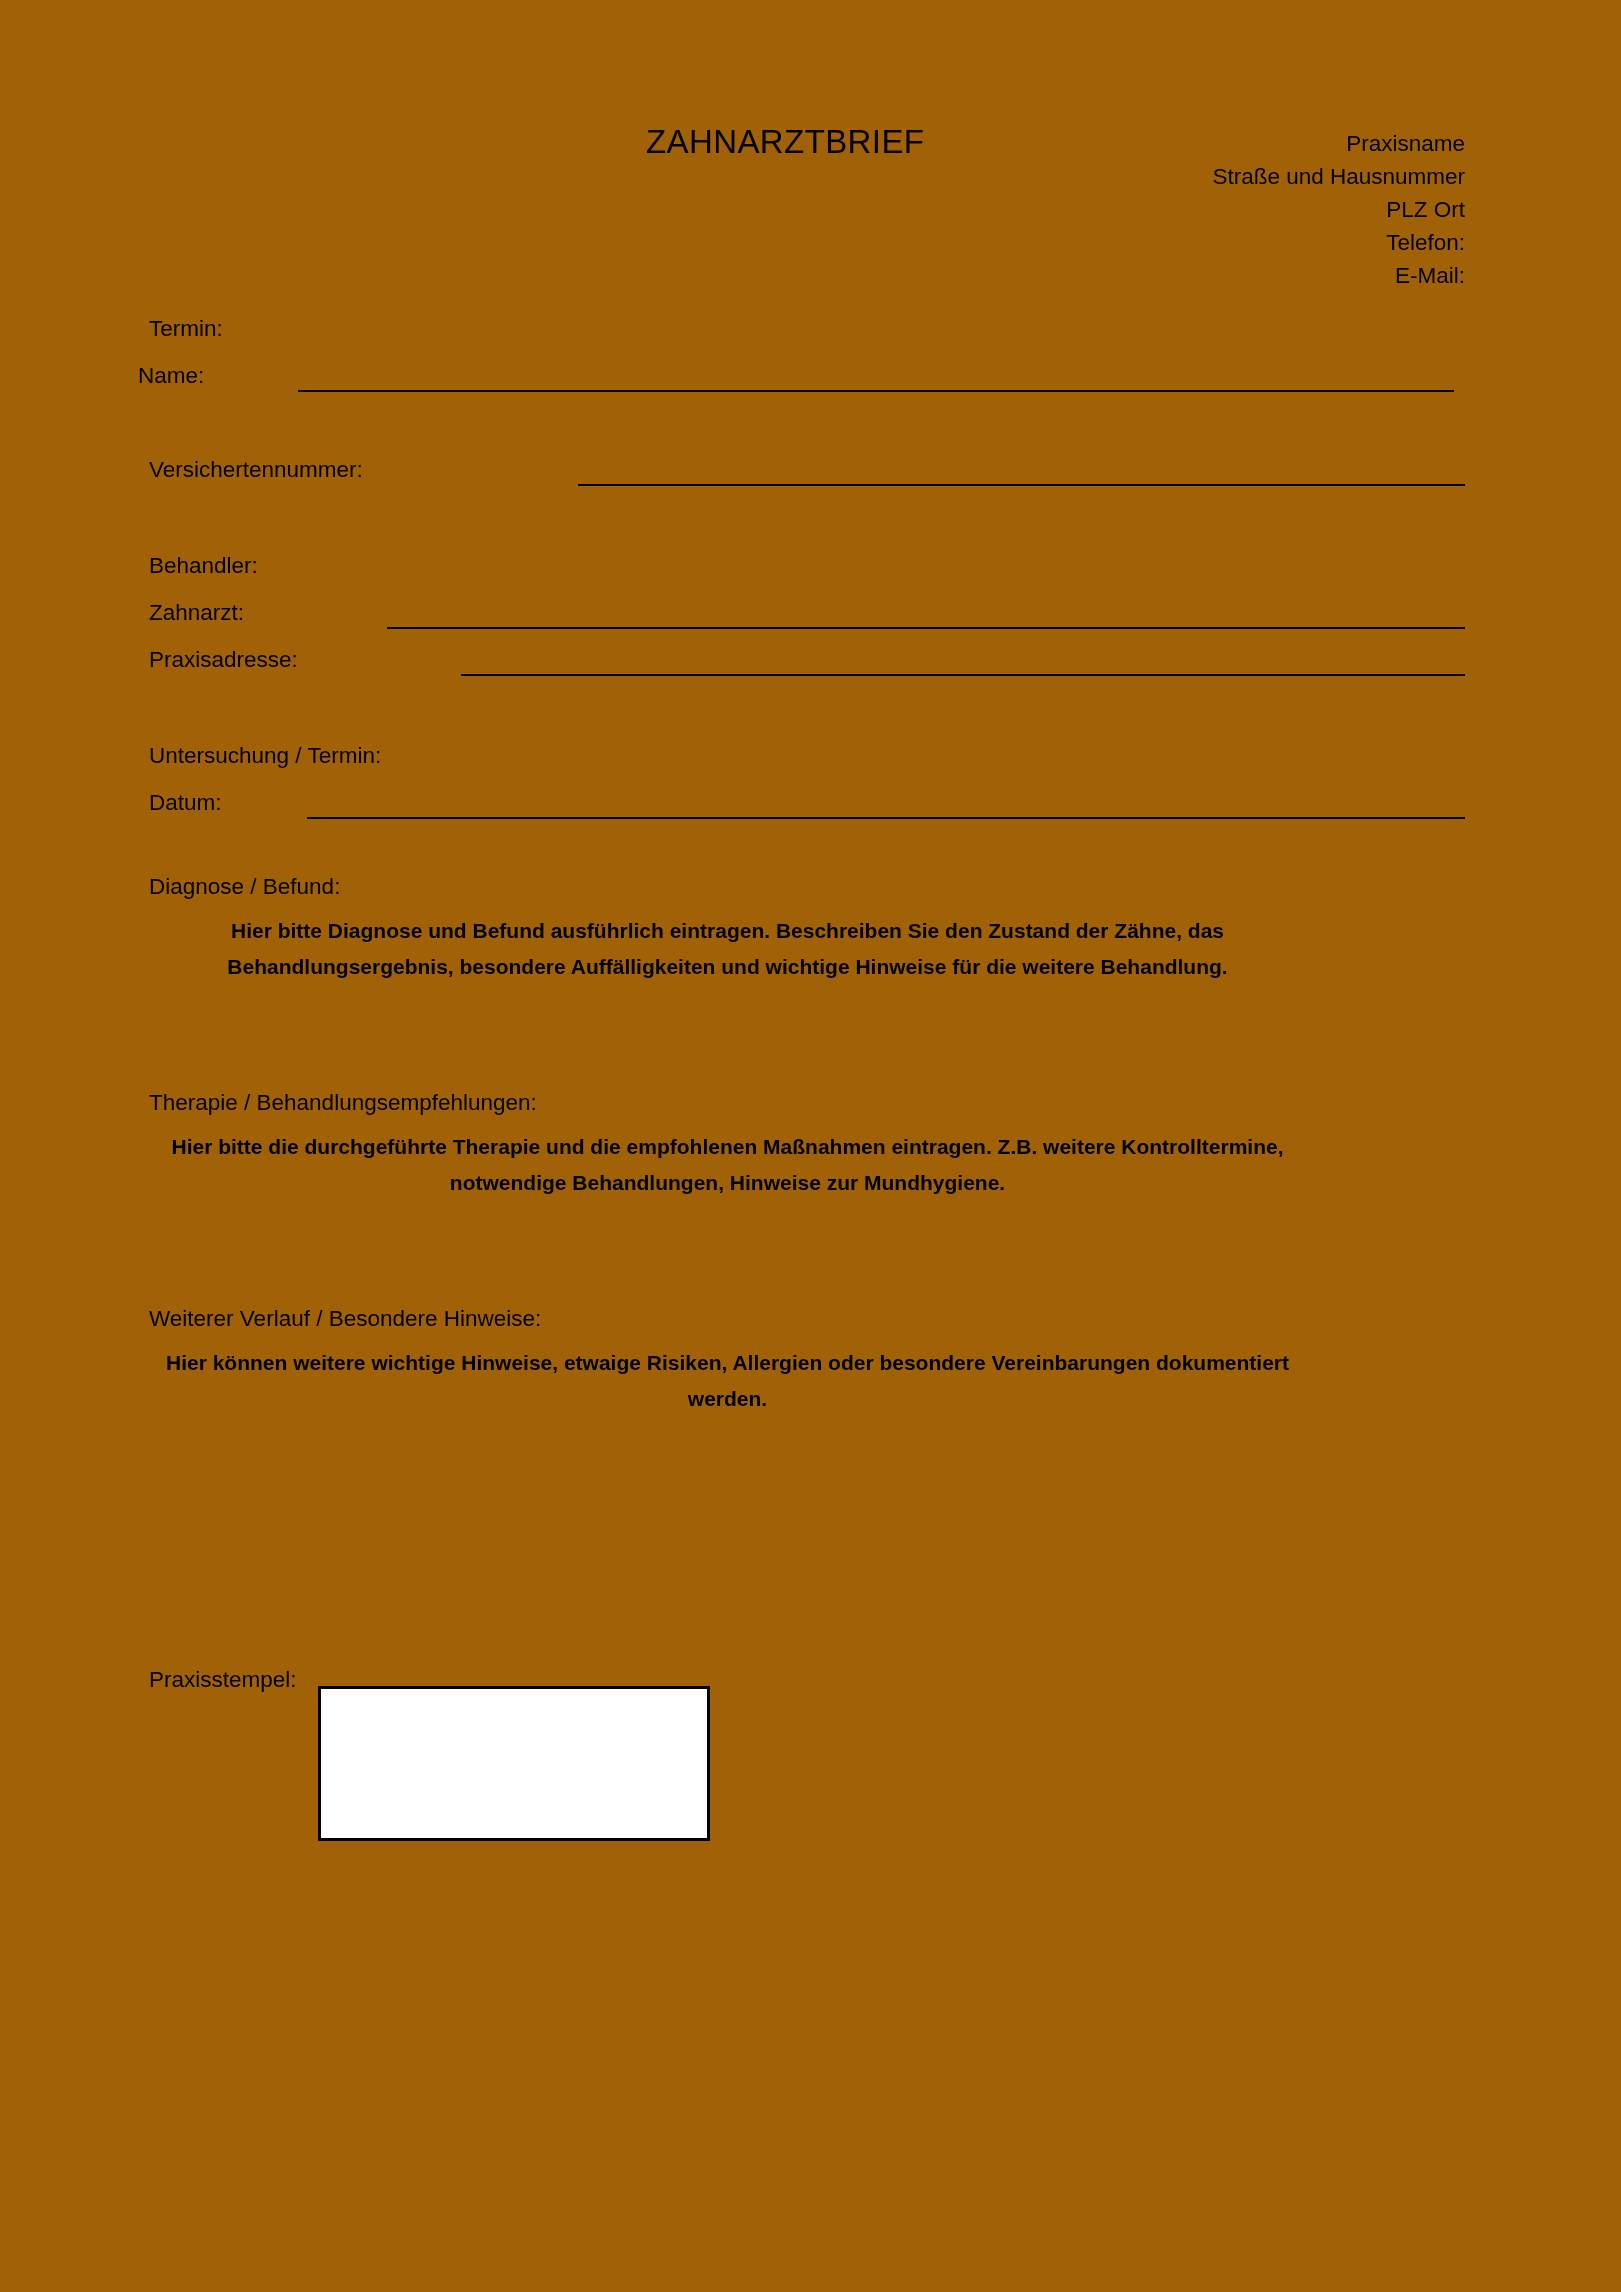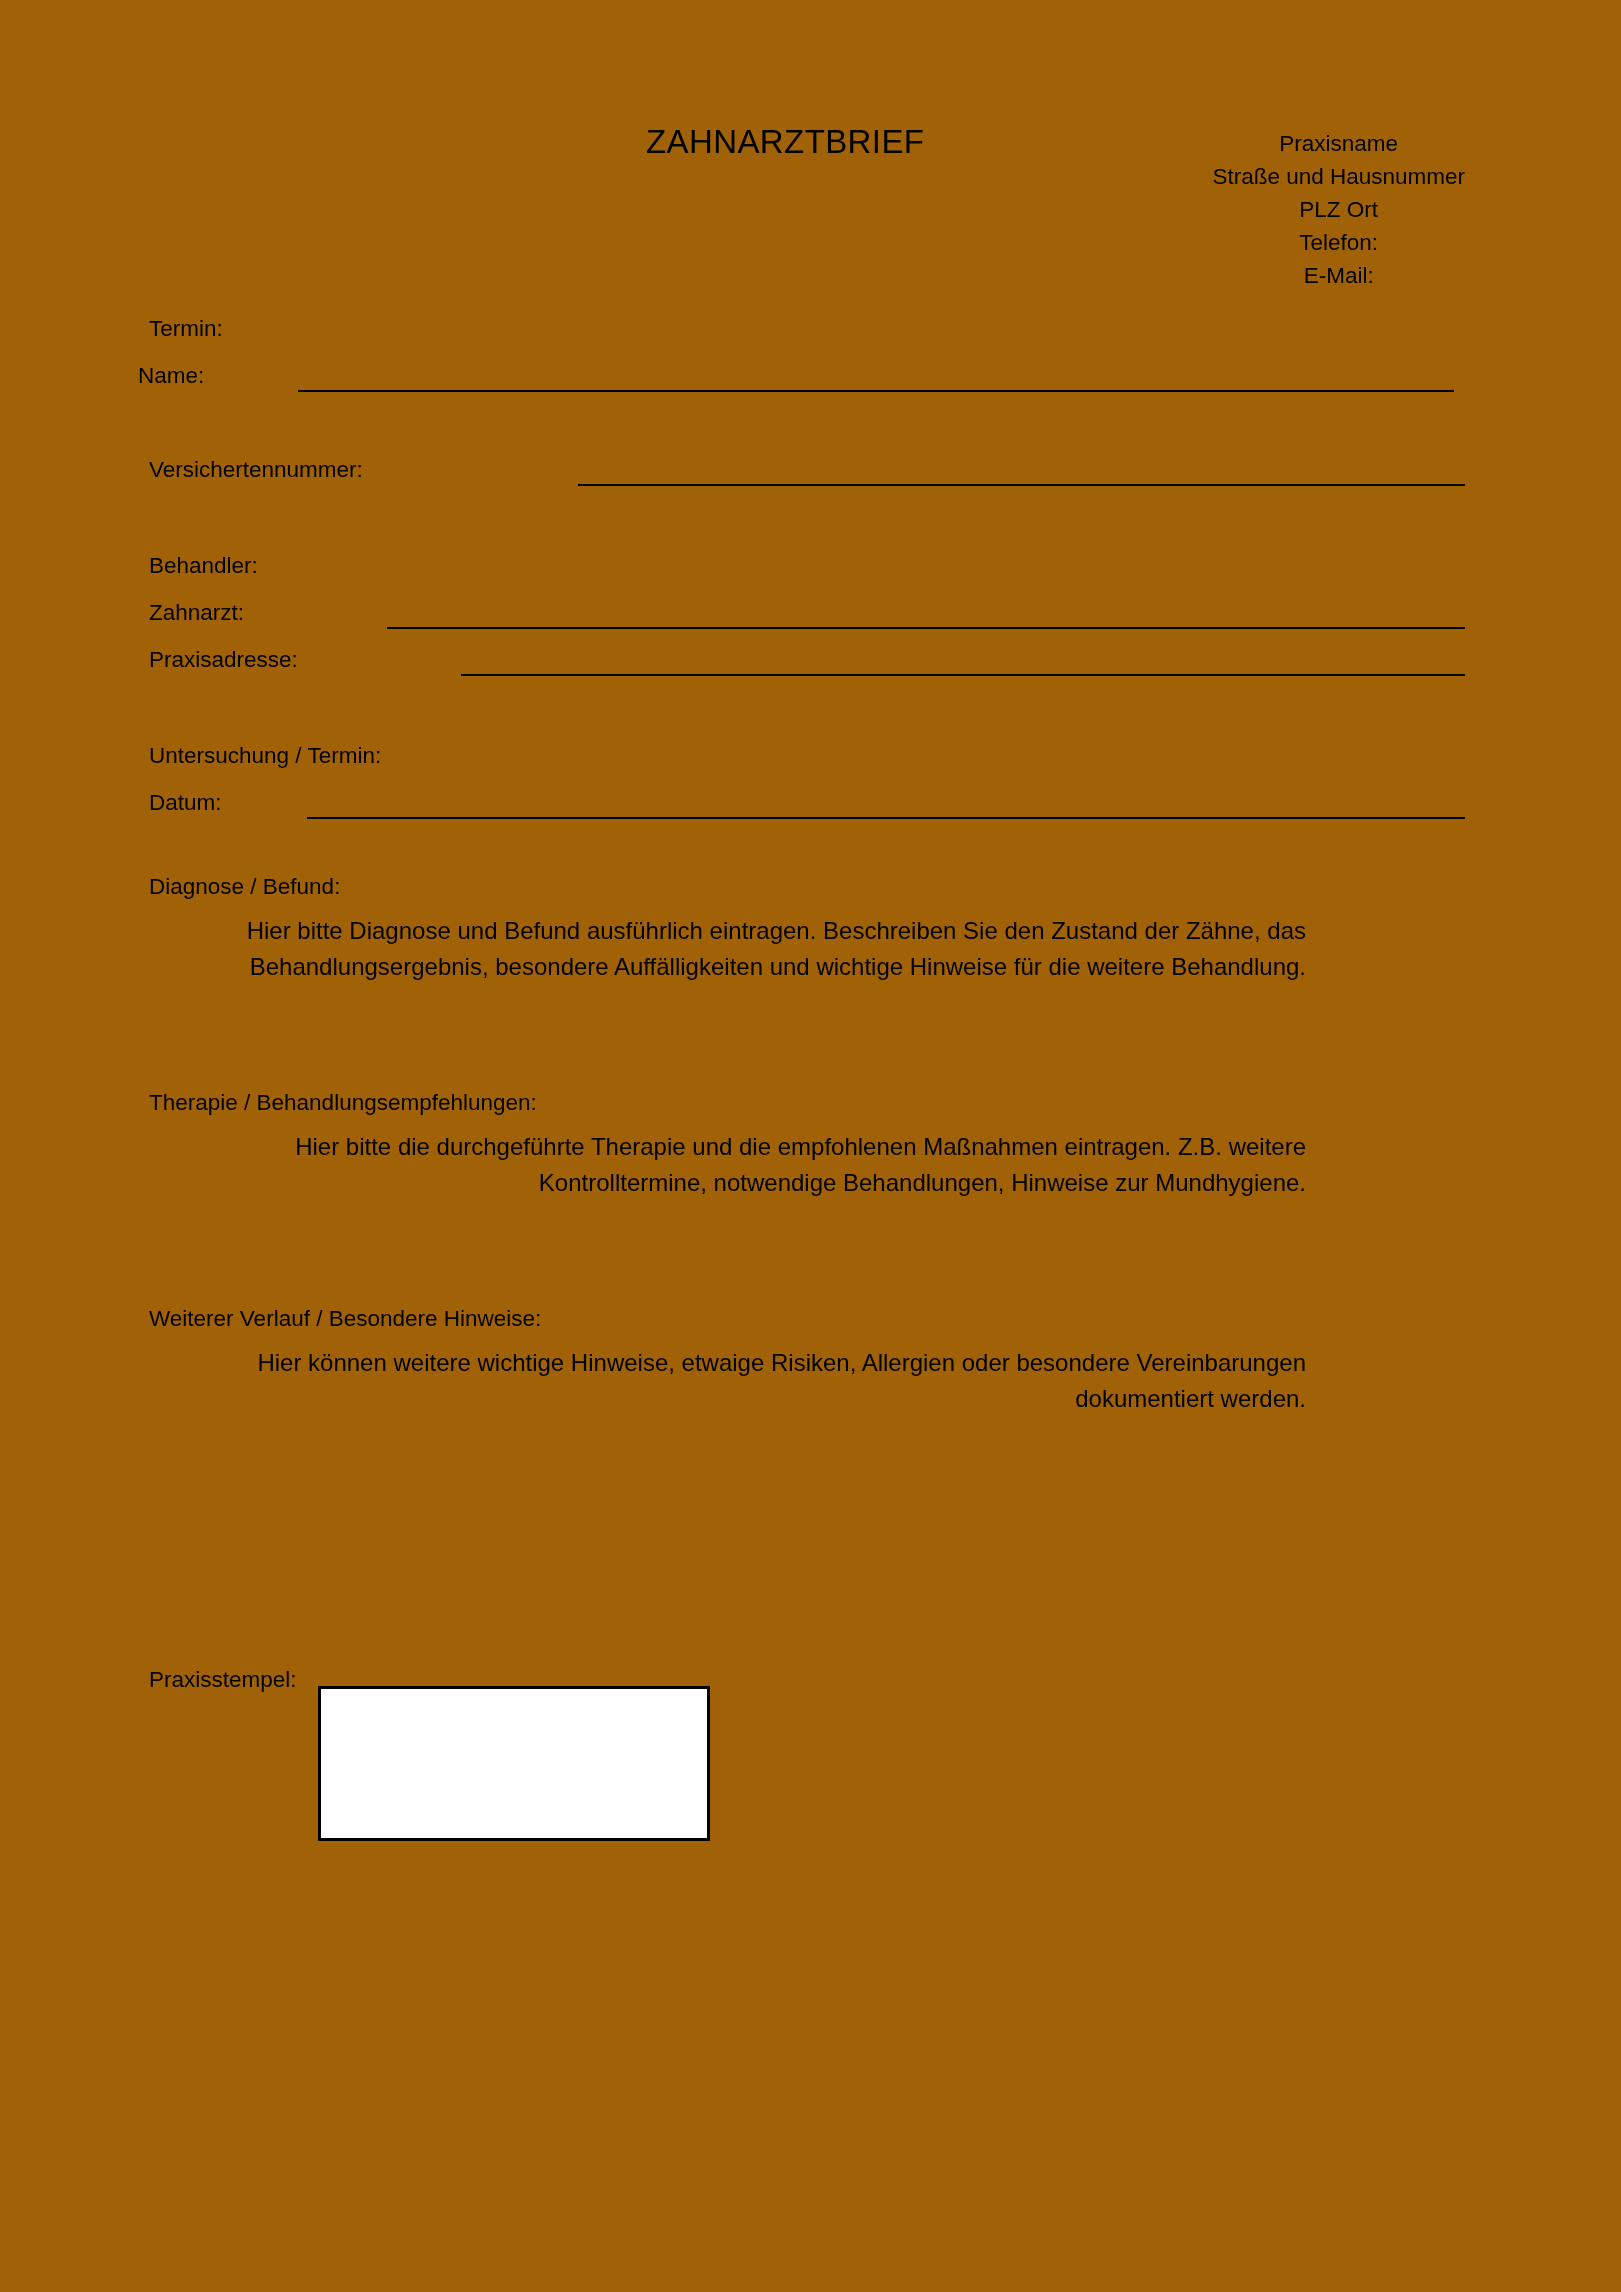--- a/index.html
+++ b/index.html
@@ -24,21 +24,21 @@
     top: 122px;
     font-size: 33px;
     line-height: 39px;
     letter-spacing: 0.4px;
     white-space: nowrap;
   }
   .letterhead {
     position: absolute;
     right: 156px;
     top: 127px;
-    text-align: center;
+    text-align: right;
     font-size: 22.5px;
     line-height: 33px;
   }
   .letterhead div { white-space: nowrap; }
 
   
   .field {
     position: absolute;
     height: 33px;
   }
@@ -63,23 +63,24 @@
     font-size: 22.5px;
     line-height: 33px;
     white-space: nowrap;
   }
 
   
   .para {
     position: absolute;
     left: 149px;
     width: 1157px;
-    font-size: 24px;
+    font-size: 21px;
     line-height: 36px;
-    text-align: right;
+    text-align: center;
+    font-weight: bold;
   }
 
   
   .stamp-box {
     position: absolute;
     left: 318px;
     top: 1686px;
     width: 392px;
     height: 155px;
     border: 3.9px solid #000000;

